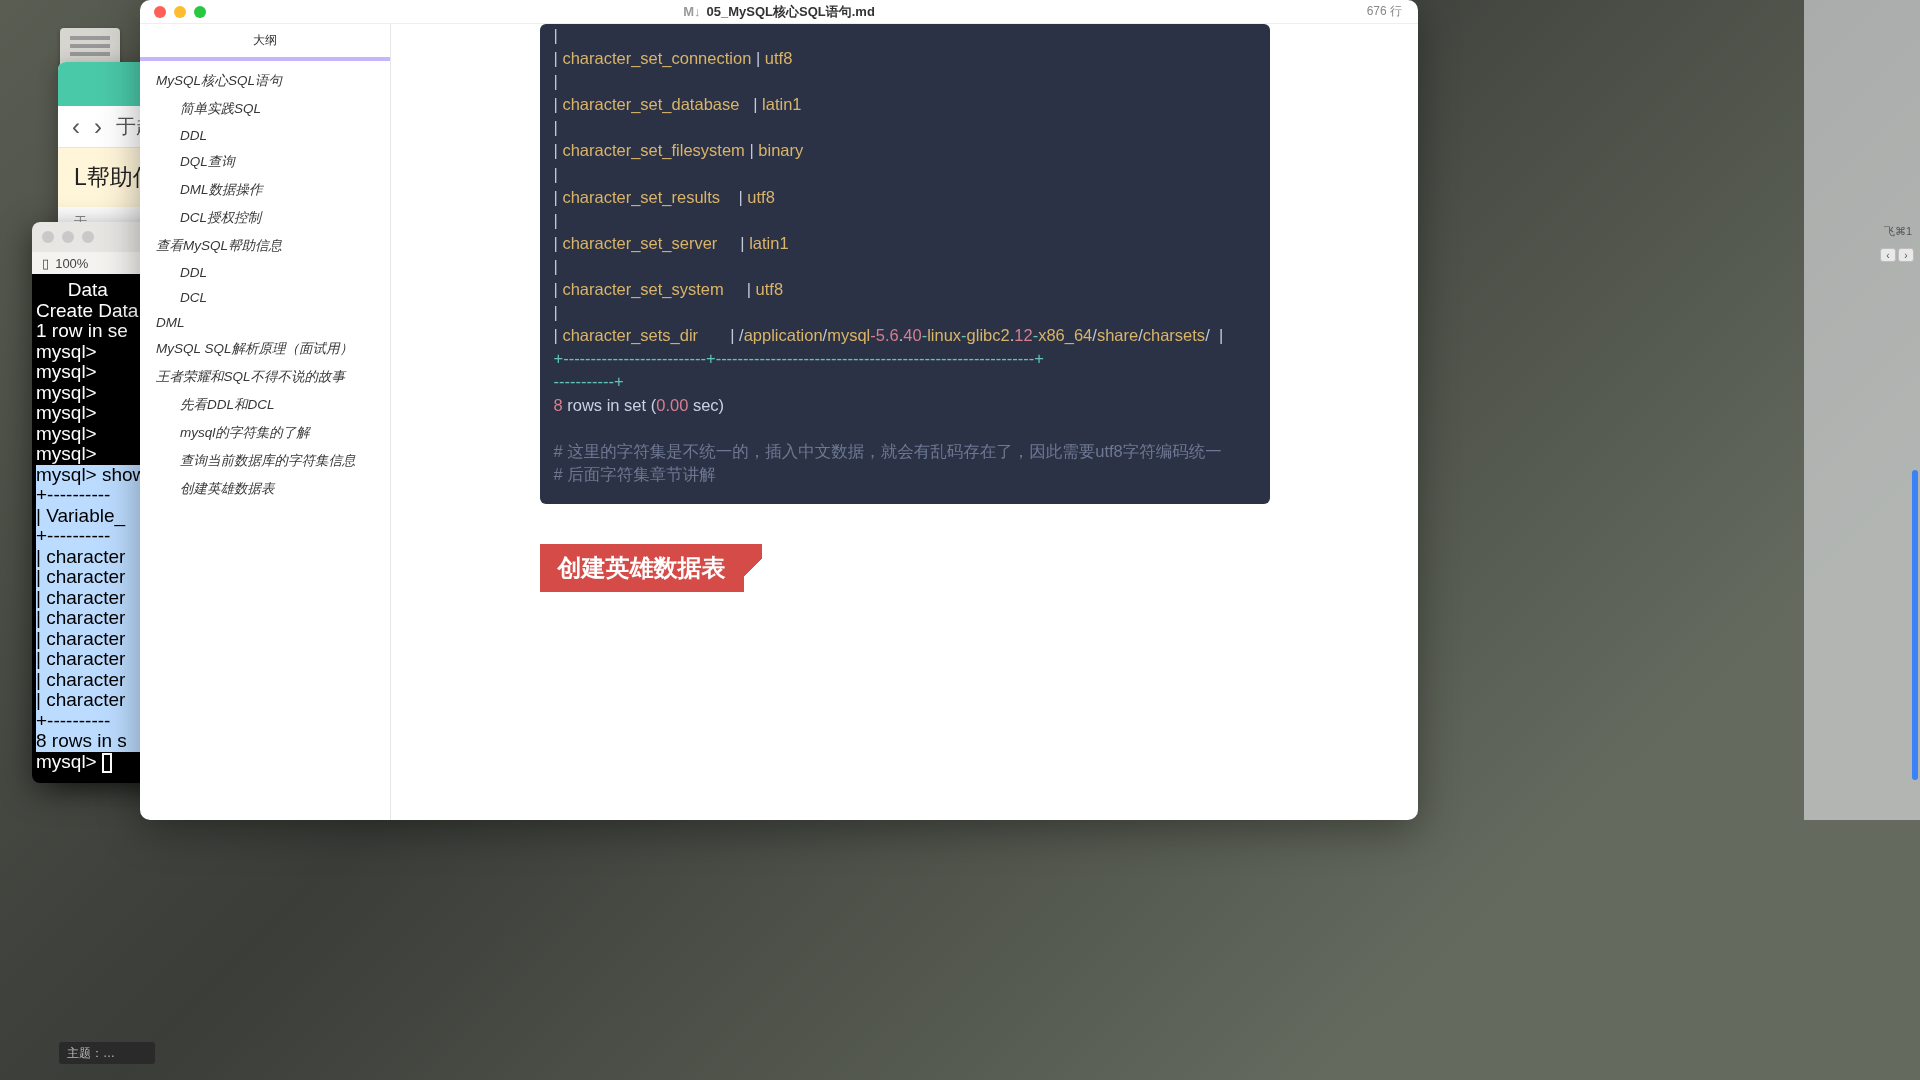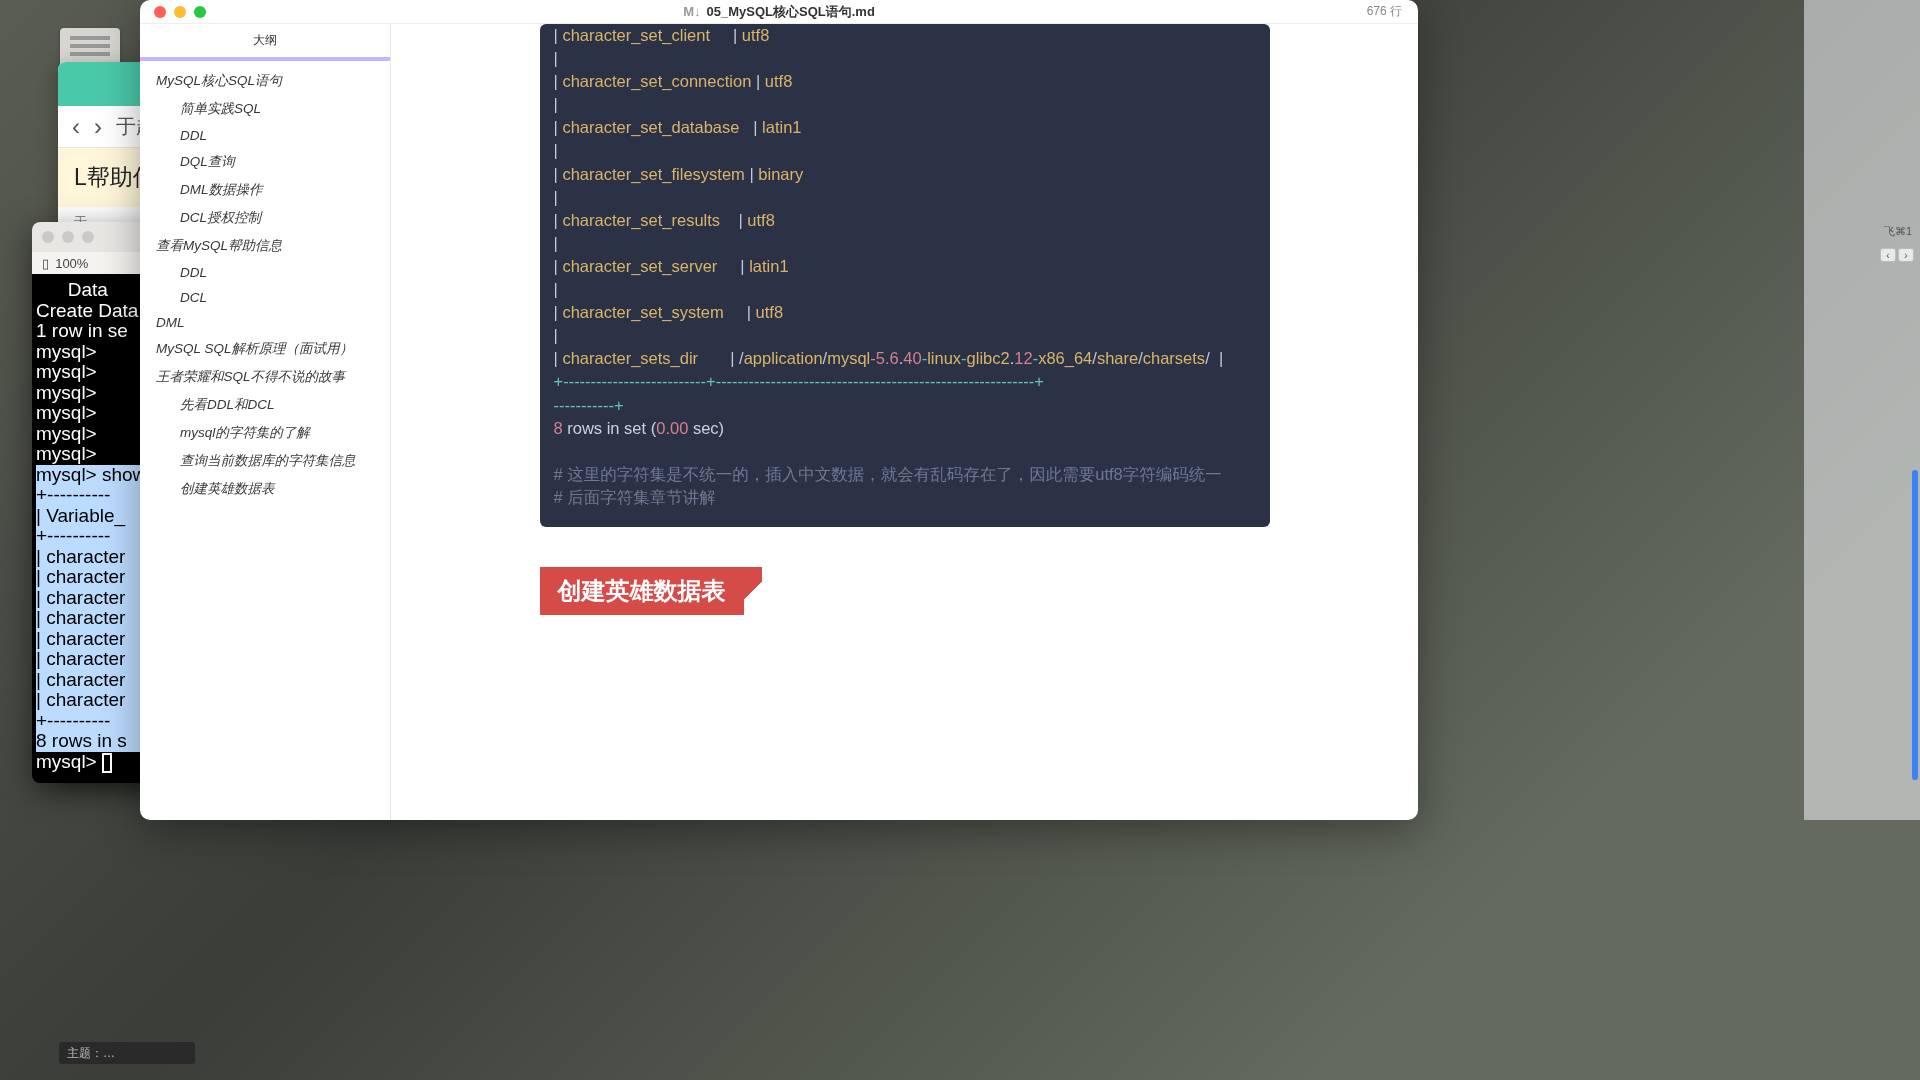--- a/index.html
+++ b/index.html
@@ -66,21 +66,21 @@
 .h2-banner .lbl:after { content:""; position:absolute; right:-18px; top:0; bottom:0; width:18px; background:linear-gradient(135deg,#d54b47 50%,transparent 50%); }
 .h2-banner .rule { position:absolute; left:0; right:0; bottom:0; height:3px; background:#d54b47; z-index:-1; }
 
 
 .side-strip { position:absolute; right:0; top:0; width:116px; height:820px; background:rgba(230,232,235,.6); }
 .side-strip .mini { position:absolute; right:8px; top:224px; font-size:11px; color:#555; }
 .side-strip .arrows { position:absolute; right:6px; top:248px; display:flex; gap:2px; }
 .side-strip .arrows span { width:16px; height:14px; background:#e9e9e9; border:1px solid #bdbdbd; border-radius:3px; font-size:10px; display:flex; align-items:center; justify-content:center; color:#555; }
 .side-strip .blue { position:absolute; right:2px; top:470px; width:6px; height:310px; background:#3b82f6; border-radius:3px; }
 
-.taskbar-frag { position:absolute; left:59px; bottom:16px; width:136px; height:22px; background:#2a2a2a; color:#bbb; font-size:12px; display:flex; align-items:center; padding:0 8px; border-radius:3px; }
+.taskbar-frag { position:absolute; left:59px; bottom:16px; width:96px; height:22px; background:#2a2a2a; color:#bbb; font-size:12px; display:flex; align-items:center; padding:0 8px; border-radius:3px; }
 
 </style>
 </head>
 <body>
 
 <div class="desktop"></div>
 <div class="file-icon-bg"></div>
 
 <div class="browser-win">
   <div class="tabbar"></div>
@@ -163,21 +163,20 @@
           <div class="toc-item toc-l1">MySQL SQL解析原理（面试用）</div>
           <div class="toc-item toc-l1">王者荣耀和SQL不得不说的故事</div>
           <div class="toc-item toc-l2">先看DDL和DCL</div>
           <div class="toc-item toc-l2">mysql的字符集的了解</div>
           <div class="toc-item toc-l3">查询当前数据库的字符集信息</div>
           <div class="toc-item toc-l2">创建英雄数据表</div>
         </div>
     </div>
     <div class="content">
       <div class="codeblock" id="codeblock">
-          <div class="cl"><span class="tok-pipe">| </span><span class="tok-key">character_set_client</span>     <span class="tok-pipe">| </span><span class="tok-val">utf8</span></div>
           <div class="cl"><span class="tok-pipe">|</span></div>
           <div class="cl"><span class="tok-pipe">| </span><span class="tok-key">character_set_connection</span> <span class="tok-pipe">| </span><span class="tok-val">utf8</span></div>
           <div class="cl"><span class="tok-pipe">|</span></div>
           <div class="cl"><span class="tok-pipe">| </span><span class="tok-key">character_set_database</span>   <span class="tok-pipe">| </span><span class="tok-val">latin1</span></div>
           <div class="cl"><span class="tok-pipe">|</span></div>
           <div class="cl"><span class="tok-pipe">| </span><span class="tok-key">character_set_filesystem</span> <span class="tok-pipe">| </span><span class="tok-val">binary</span></div>
           <div class="cl"><span class="tok-pipe">|</span></div>
           <div class="cl"><span class="tok-pipe">| </span><span class="tok-key">character_set_results</span>    <span class="tok-pipe">| </span><span class="tok-val">utf8</span></div>
           <div class="cl"><span class="tok-pipe">|</span></div>
           <div class="cl"><span class="tok-pipe">| </span><span class="tok-key">character_set_server</span>     <span class="tok-pipe">| </span><span class="tok-val">latin1</span></div>

